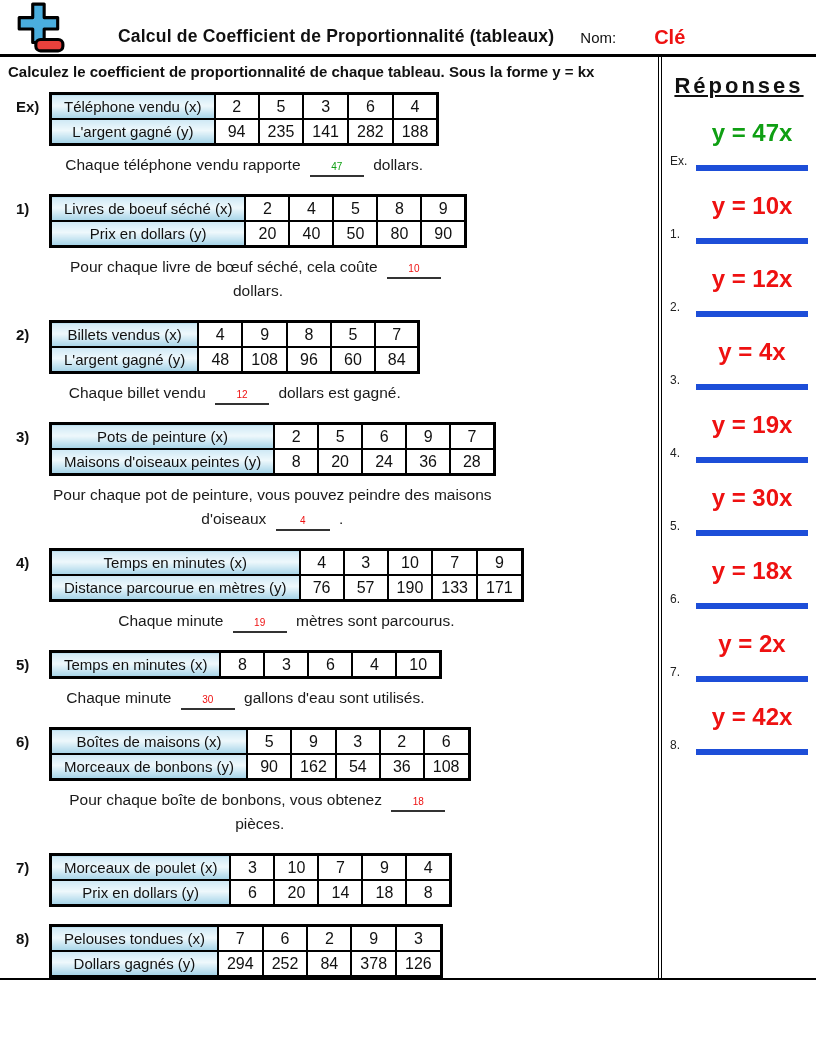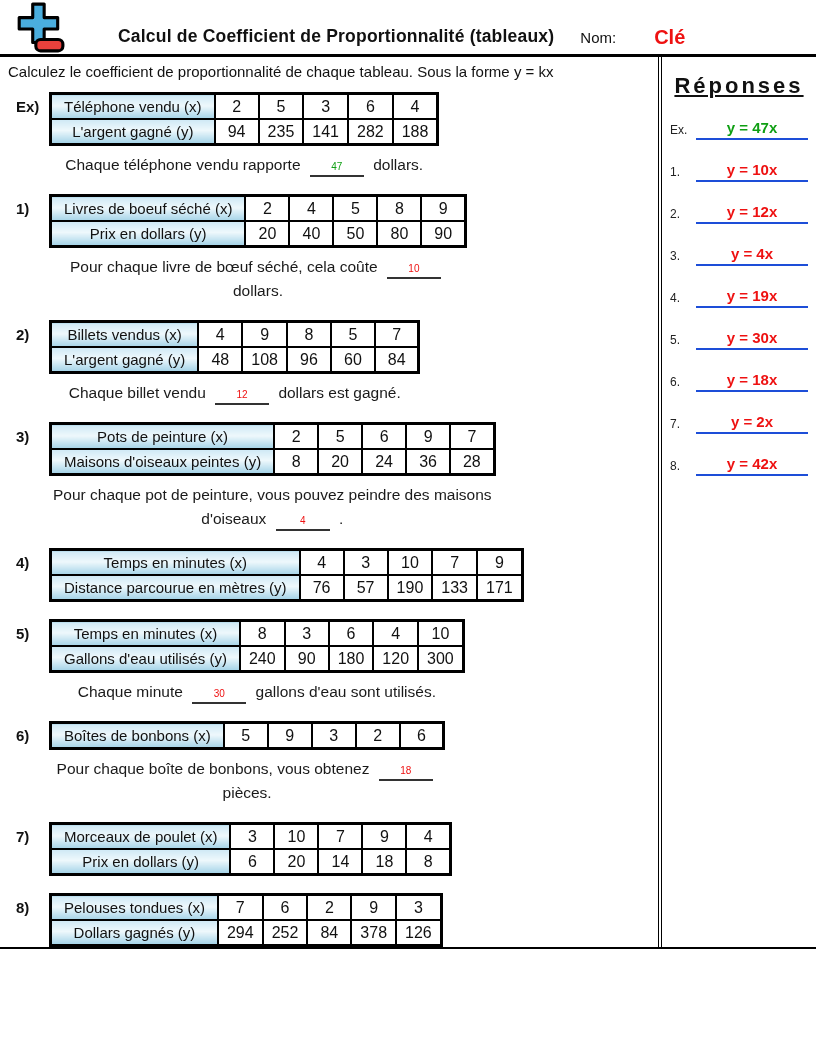--- a/index.html
+++ b/index.html
@@ -21,21 +21,21 @@
   .logo { width:52px; height:56px; margin-bottom:-6px; }
   .title { font-size:17.5px; font-weight:600; margin-left:52px; letter-spacing:.2px; padding-bottom:3px;}
   .name-label { font-size:15px; margin-left:26px; padding-bottom:4px;}
   .name-value { font-size:20px; font-weight:bold; color:var(--red); margin-left:38px; padding-bottom:1px;}
 
   
   .content { flex:1; display:flex; border-bottom:2px solid #000; }
   .left { flex:1; padding:0 0 0 0; min-width:0; }
   .right { width:158px; border-left:4px double #000; padding:8px 8px 0 8px; }
 
-  .instruction { font-size:15px; font-weight:normal; padding:6px 6px 2px 8px; }
+  .instruction { font-size:15px; font-weight:bold; padding:6px 6px 2px 8px; }
 
   
   .problems { display:flex; flex-direction:column; gap:17px; padding-top:10px; }
   .problem { display:flex; align-items:flex-start; }
   .pnum { width:49px; font-size:15px; font-weight:bold; padding:6px 0 0 16px; flex:none; }
   table.ptable { border-collapse:collapse; border:3px solid #000; }
   table.ptable th {
     font-size:15px; font-weight:normal; padding:3px 12px;
     border:2px solid #000;
     background:linear-gradient(180deg, var(--hdr-top) 0%, #eef8fc 45%, var(--hdr-bot) 100%);
@@ -59,22 +59,22 @@
 
   
   .answers-title {
     text-align:center; font-size:22px; font-weight:bold;
     letter-spacing:3px; text-decoration:underline;
     margin:8px 0 20px 0; white-space:nowrap;
   }
   .answer-item { display:flex; align-items:flex-end; margin-bottom:21px; }
   .answer-label { width:26px; font-size:12px; color:#222; padding-bottom:3px; flex:none; }
   .answer-value {
-    flex:1; text-align:center; font-size:15px; font-weight:bold;
-    border-bottom:2px solid #1d4ed8; padding-bottom:2px; white-space:nowrap;
+    flex:1; text-align:center; font-size:24px; font-weight:bold;
+    border-bottom:6px solid #1d4ed8; padding-bottom:18px; white-space:nowrap;
   }
   .answer-value.green { color:var(--green); }
   .answer-value.red { color:var(--red); }
 </style>
 </head>
 <body>
 
 <div class="page">
 
   <div class="header">
@@ -203,20 +203,25 @@
                   <td>36</td>
                   <td>28</td>
                 </tr>
       </tbody>
     </table>
   </div>
 
   <div class="problem">
     <span class="pnum">4)</span>
     <table class="ptable">
+      <caption>
+        <span>Chaque minute </span>
+        <span class="blank red">19</span>
+        <span> mètres sont parcourus.</span>
+      </caption>
       <tbody>
         <tr>
           <th>Temps en minutes (x)</th>
         <td>4</td>
                   <td>3</td>
                   <td>10</td>
                   <td>7</td>
                   <td>9</td>
                 </tr>
         <tr>
@@ -241,48 +246,48 @@
       </caption>
       <tbody>
         <tr>
           <th>Temps en minutes (x)</th>
         <td>8</td>
                   <td>3</td>
                   <td>6</td>
                   <td>4</td>
                   <td>10</td>
                 </tr>
-        <tr>
-          <th>Gallons d'eau utilisés (y)</th>
-        <td>240</td>
-                  <td>90</td>
-                  <td>180</td>
-                  <td>120</td>
-                  <td>300</td>
-                </tr>
       </tbody>
     </table>
   </div>
 
   <div class="problem">
     <span class="pnum">6)</span>
     <table class="ptable">
       <caption>
         <span>Pour chaque boîte de bonbons, vous obtenez </span>
         <span class="blank red">18</span>
         <span> pièces.</span>
       </caption>
       <tbody>
         <tr>
-          <th>Boîtes de bonbons (x)</th>
+          <th>Boîtes de maisons (x)</th>
         <td>5</td>
                   <td>9</td>
                   <td>3</td>
                   <td>2</td>
                   <td>6</td>
+                </tr>
+        <tr>
+          <th>Morceaux de bonbons (y)</th>
+        <td>90</td>
+                  <td>162</td>
+                  <td>54</td>
+                  <td>36</td>
+                  <td>108</td>
                 </tr>
       </tbody>
     </table>
   </div>
 
   <div class="problem">
     <span class="pnum">7)</span>
     <table class="ptable">
       <tbody>
         <tr>

